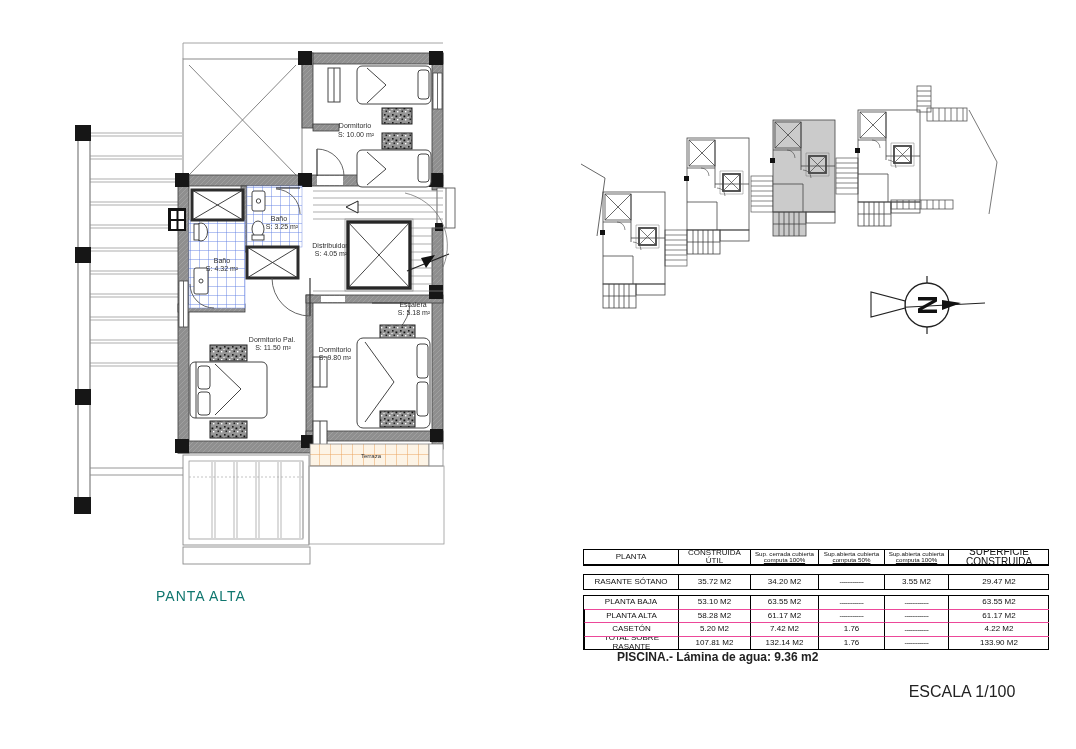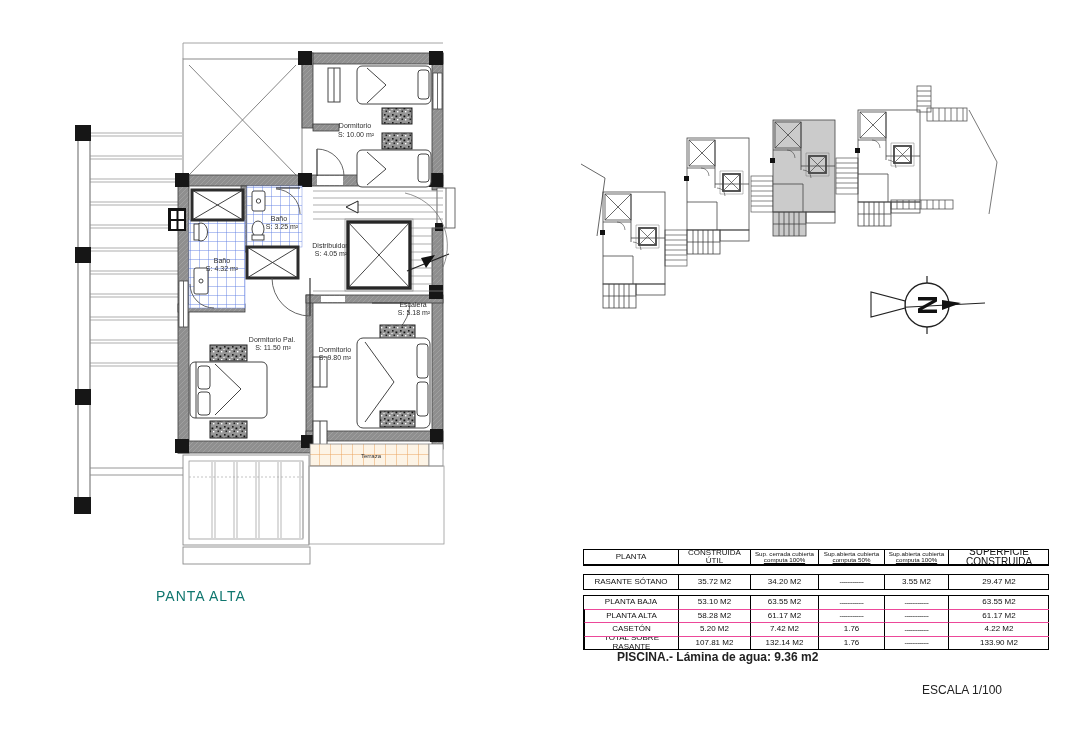--- a/index.html
+++ b/index.html
@@ -21,21 +21,21 @@
   .tcell .sub2{font-size:6.2px;text-decoration:underline;}
   .gap8{height:8px;} .gap5{height:5px;}
   .rowcell{height:14px;}
   .main .tcell{border-top:1px solid #ec4899;height:12.5px;}
   .main .tcell.r0{border-top:none;}
   .dash{font-size:7px;letter-spacing:-0.5px;color:#222;}
   .note{left:617px;top:650px;font-size:12px;font-weight:bold;color:#222;text-align:right;}
   
   .titleblock{left:852px;top:680px;width:220px;text-align:center;}
   .titleblock .t1{font-size:24px;color:#161616;}
-  .titleblock .t2{font-size:12px;margin-top:3px;color:#222;}
+  .titleblock .t2{font-size:16px;margin-top:3px;color:#222;}
   svg text{font-family:"Liberation Sans", sans-serif;}
 </style>
 </head>
 <body>
 
 <div class="sheet">
 
   <svg class="abs" style="left:55px;top:25px;" width="420" height="545" viewBox="0 0 420 545">
     <defs>
       <pattern id="tileBlue" width="9" height="9" patternUnits="userSpaceOnUse">

